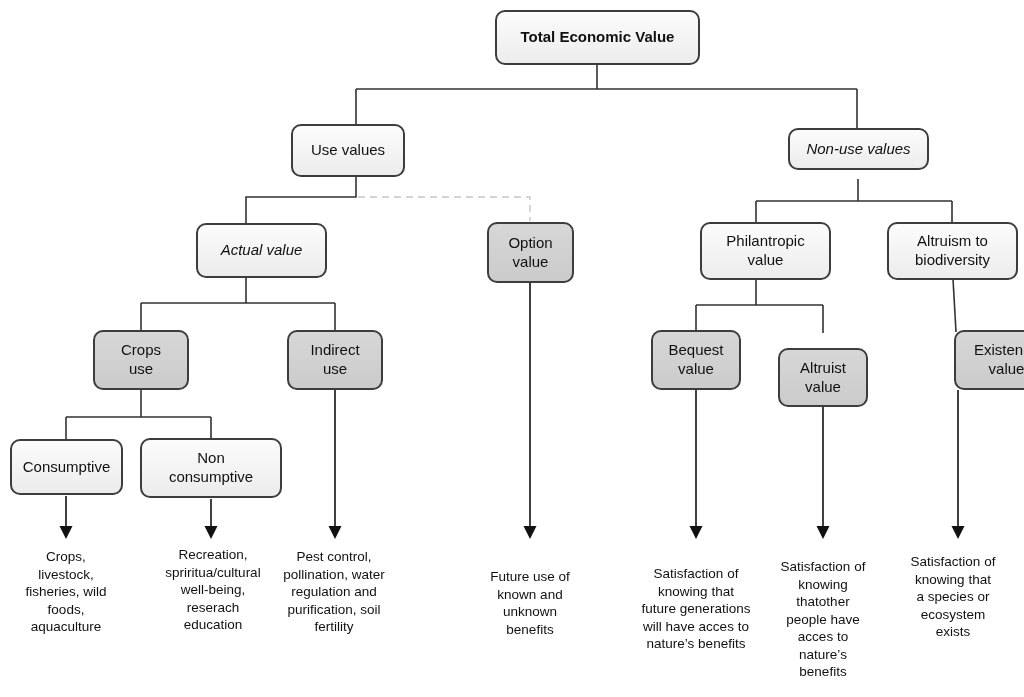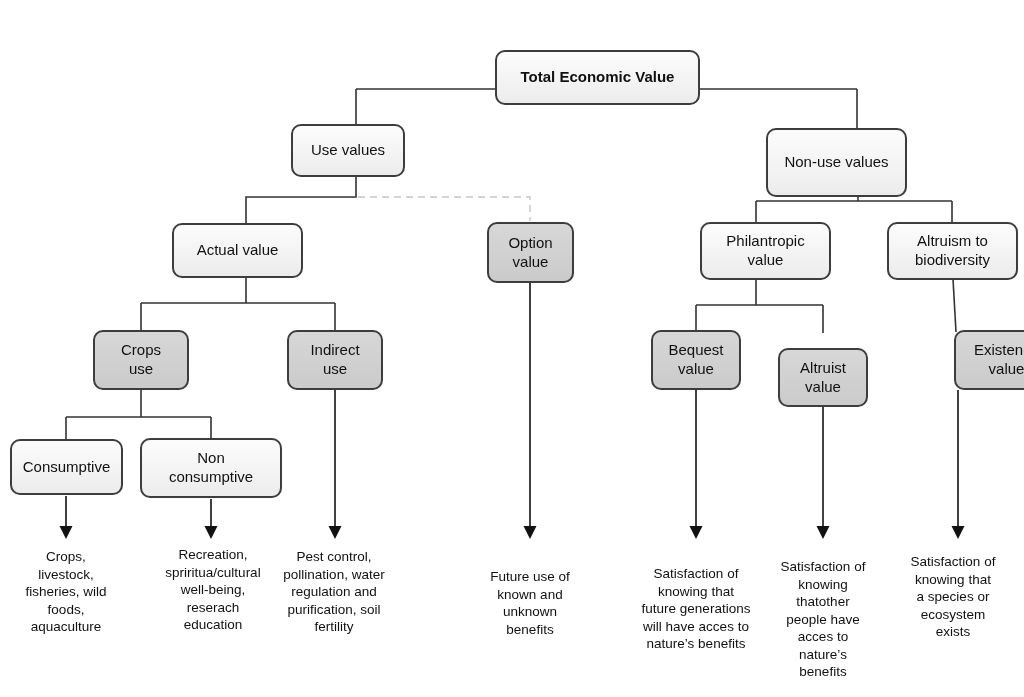--- a/index.html
+++ b/index.html
@@ -10,21 +10,21 @@
   svg.connectors{position:absolute;left:0;top:0;width:1024px;height:697px;}
   .node{
     position:absolute;box-sizing:border-box;
     display:flex;align-items:center;justify-content:center;
     border:2px solid #3d3d3d;border-radius:10px;
     font-size:15px;line-height:1.25;text-align:center;
     white-space:pre-line;
   }
   .node.light{background:linear-gradient(#fcfcfc,#ececec);}
   .node.gray{background:linear-gradient(#d7d7d7,#cbcbcb);}
-  .node.bold{font-weight:bold;margin-top:40px;}
+  .node.bold{font-weight:bold;}
   .leaf{
     position:absolute;box-sizing:border-box;
     font-size:13.5px;line-height:1.3;text-align:center;
     white-space:pre-line;
   }
 </style>
 </head>
 <body>
 
 <div class="canvas">
@@ -58,23 +58,23 @@
     <line x1="530" y1="283" x2="530" y2="537" stroke="#111" stroke-width="1.6" marker-end="url(#arrowhead)"></line>
     <line x1="696" y1="390" x2="696" y2="537" stroke="#111" stroke-width="1.6" marker-end="url(#arrowhead)"></line>
     <line x1="823" y1="390" x2="823" y2="537" stroke="#111" stroke-width="1.6" marker-end="url(#arrowhead)"></line>
     <line x1="958" y1="390" x2="958" y2="537" stroke="#111" stroke-width="1.6" marker-end="url(#arrowhead)"></line>
   </svg>
 
   <div class="node light bold" style="left:495px;top:10px;width:205px;height:55px;">Total Economic Value</div>
 
   <div class="node light" style="left:291px;top:124px;width:114px;height:53px;">Use values</div>
 
-  <div class="node light" style="left:766px;top:128px;width:141px;height:69px;">Non-use values</div>
+  <div class="node light" style="left:788px;top:128px;width:141px;height:42px;font-style:italic;">Non-use values</div>
 
-  <div class="node light" style="left:172px;top:223px;width:131px;height:55px;">Actual value</div>
+  <div class="node light" style="left:196px;top:223px;width:131px;height:55px;font-style:italic;">Actual value</div>
 
   <div class="node gray" style="left:487px;top:222px;width:87px;height:61px;">Option
 value</div>
 
   <div class="node light" style="left:700px;top:222px;width:131px;height:58px;">Philantropic
 value</div>
 
   <div class="node light" style="left:887px;top:222px;width:131px;height:58px;">Altruism to
 biodiversity</div>
 

